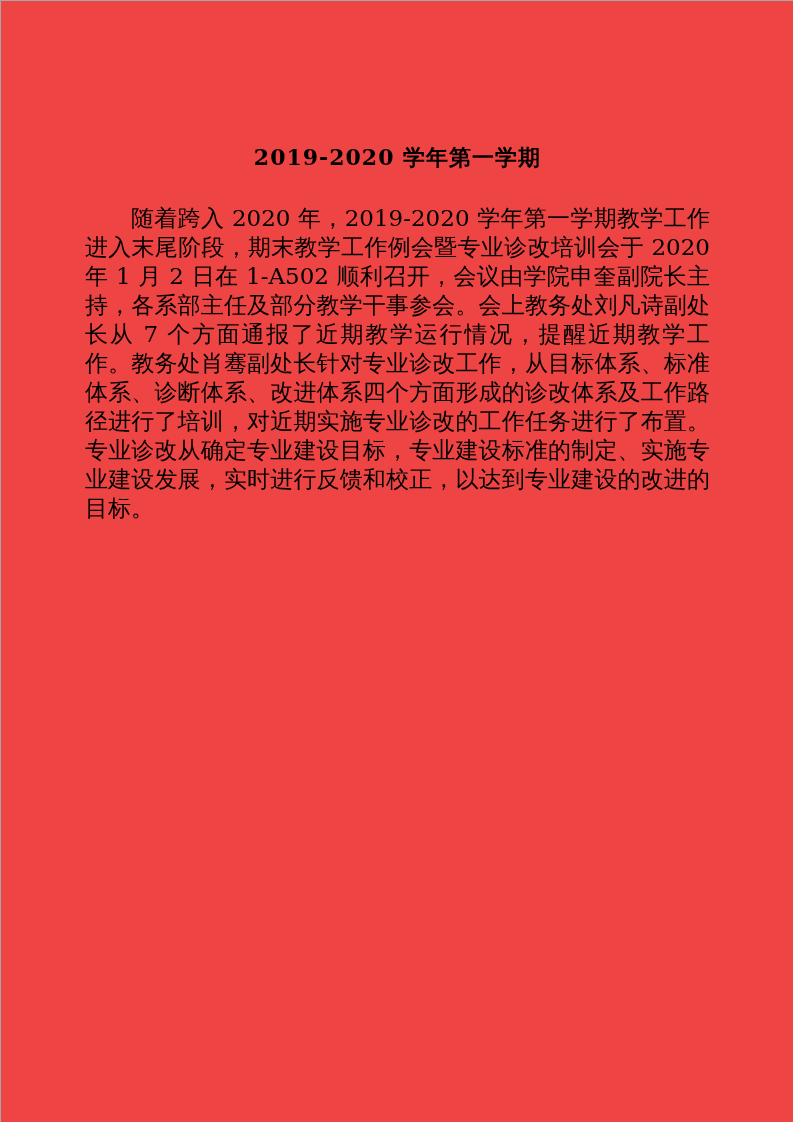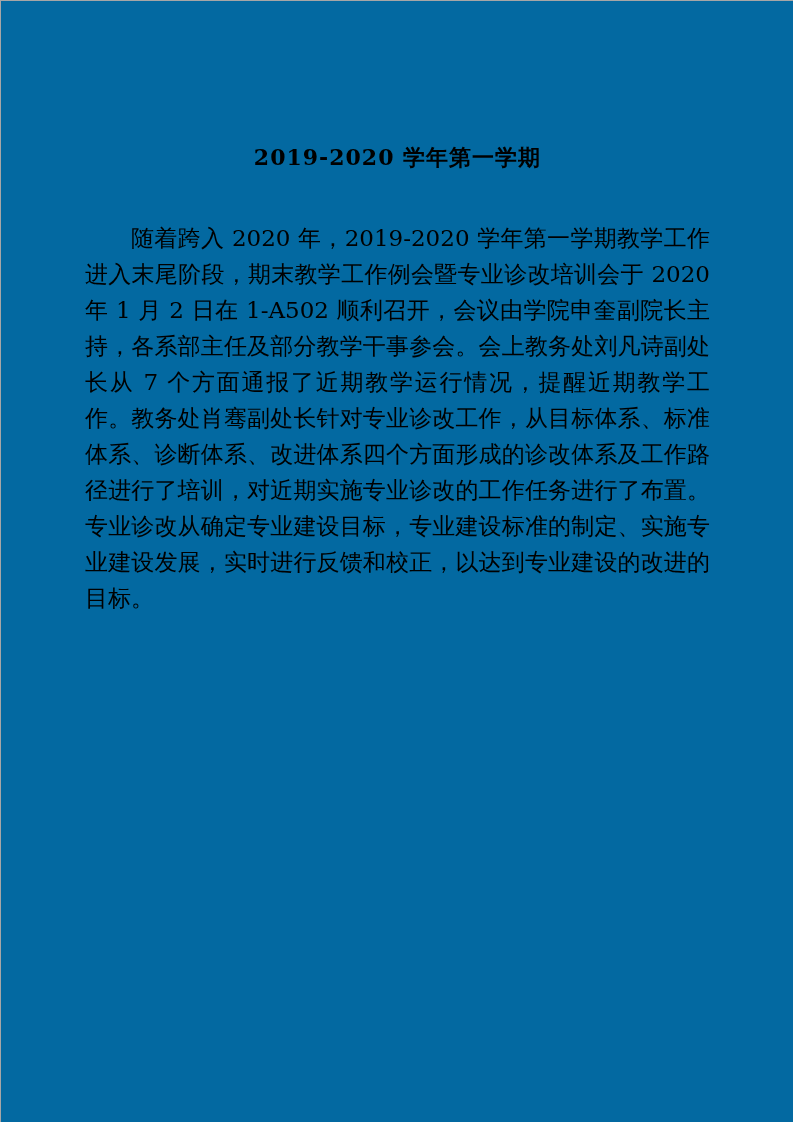--- a/index.html
+++ b/index.html
@@ -5,21 +5,21 @@
   html, body {
     margin: 0;
     padding: 0;
     background: #ffffff;
   }
   .page {
     position: relative;
     width: 793px;
     height: 1122px;
     box-sizing: border-box;
-    background: #0369a1;
+    background: #ef4444;
     border-top: 1px solid #a6a6a6;
     border-left: 1px solid #a6a6a6;
     overflow: hidden;
     font-family: "DejaVu Serif", "Liberation Serif", serif;
     color: #000000;
   }
   .content {
     box-sizing: border-box;
     padding: 133px 83px 0 84px;
   }
@@ -27,23 +27,23 @@
     text-align: center;
     font-weight: bold;
     font-size: 22px;
     line-height: 46px;
     letter-spacing: 1px;
   }
   .doc-title .title-line {
     display: block;
   }
   .doc-body {
-    margin-top: 40px;
+    margin-top: 24px;
     font-size: 23px;
-    line-height: 36px;
+    line-height: 29px;
     text-align: justify;
     text-justify: inter-ideograph;
   }
   .doc-body p {
     margin: 0;
     text-indent: 2em;
     word-break: break-all;
   }
 </style>
 </head>

